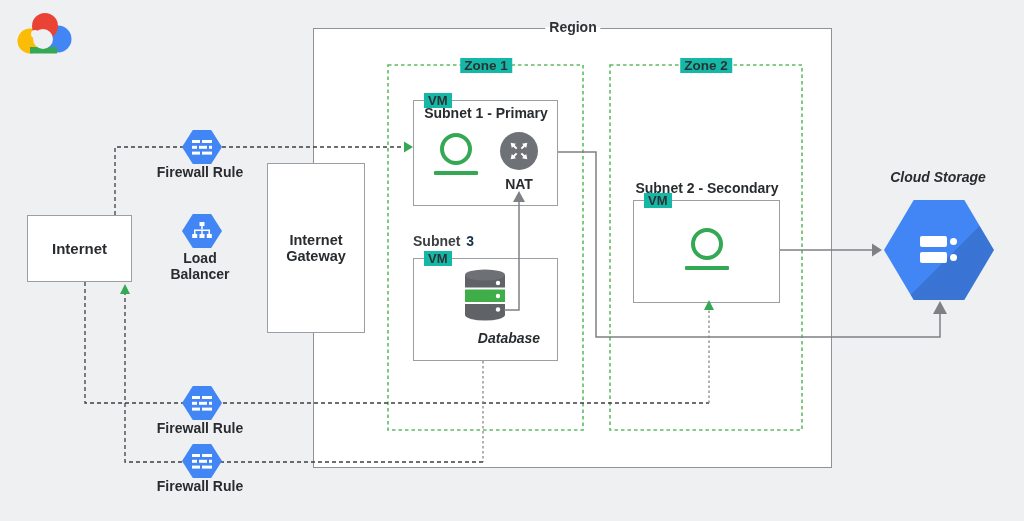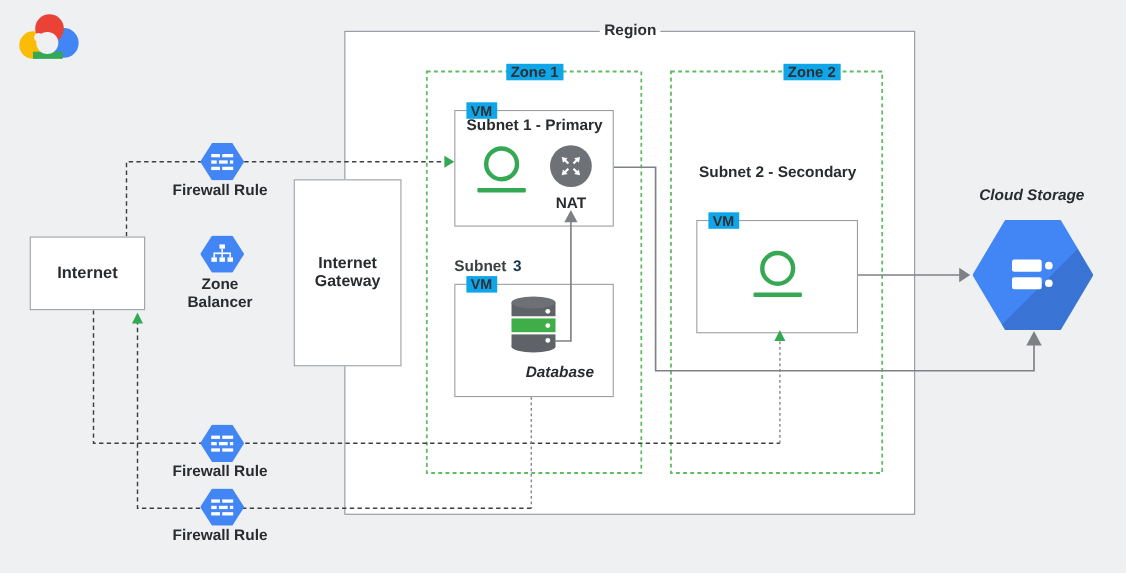--- a/index.html
+++ b/index.html
@@ -13,21 +13,21 @@
   .abs { position:absolute; }
   .region {
     position:absolute; left:313px; top:28px; width:519px; height:440px;
     background:#ffffff; border:1.5px solid #8f9399; z-index:1;
   }
   svg.layer { position:absolute; left:0; top:0; width:1024px; height:521px; pointer-events:none; }
   #lines-bg { z-index:3; }
   #lines-fg { z-index:6; }
   .node { position:absolute; background:#ffffff; border:1.5px solid #9b9fa4; z-index:4; }
   .chip {
-    position:absolute; z-index:5; background:#0ea5e9; padding:0 4px;
+    position:absolute; z-index:5; background:#14b8a6; padding:0 4px;
     font-size:13px; font-weight:600; color:#2e3134; line-height:15px;
   }
   .lbl { position:absolute; z-index:5; font-weight:600; color:#292c2f; text-align:center; }
   .hex {
     position:absolute; z-index:5; background:#4285f4;
     clip-path:polygon(27% 0%, 73% 0%, 100% 50%, 73% 100%, 27% 100%, 0% 50%);
     display:flex; align-items:center; justify-content:center;
   }
   .hex-sm { width:40px; height:34px; }
   .storage-hex { width:110px; height:100px; }
@@ -76,28 +76,28 @@
 
   <path d="M483,361 V462" fill="none" stroke="#87898c" stroke-width="1.3" stroke-dasharray="2.5,2.5"></path>
   <path d="M483,462 H125 V290" fill="none" stroke="#3c3f42" stroke-width="1.3" stroke-dasharray="4,3"></path>
 
   <path d="M558,152 H596 V337 H940 V303" fill="none" stroke="#7e8184" stroke-width="1.5"></path>
 
   <path d="M780,250 H874" fill="none" stroke="#7e8184" stroke-width="1.5"></path>
 </svg>
 
 <div class="chip" style="left:486px; top:58px; transform:translateX(-50%); font-size:13.5px;">Zone 1</div>
-<div class="chip" style="left:706px; top:58px; transform:translateX(-50%); font-size:13.5px;margin-left:32px;">Zone 2</div>
+<div class="chip" style="left:706px; top:58px; transform:translateX(-50%); font-size:13.5px;">Zone 2</div>
 
 <div class="lbl" style="left:486px; top:79px; transform:translateX(-50%); font-size:14px; font-weight:700; z-index:5;margin-top:26px;">Subnet 1 - Primary</div>
 <div class="lbl" style="left:413px; top:233px; text-align:left; font-size:14px; font-weight:700; z-index:5;">
   <span style="color:#3c4043;margin-top:40px;">Subnet</span>
   <span style="color:#16324f; margin-left:2px;">3</span>
 </div>
-<div class="lbl" style="left:707px; top:148px; transform:translateX(-50%); font-size:14px; font-weight:700; z-index:5;">Subnet 2 - Secondary</div>
+<div class="lbl" style="left:707px; top:180px; transform:translateX(-50%); font-size:14px; font-weight:700; z-index:5;">Subnet 2 - Secondary</div>
 
 <div class="node" style="left:413px; top:100px; width:145px; height:106px;"></div>
 <div class="chip" style="left:424px; top:93px;">VM</div>
 <div class="vm-icon" style="left:434px; top:133px;">
   <div class="vm-ring"></div>
     <div class="vm-bar"></div>
 </div>
 <div class="nat-circle" style="left:500px; top:132px;">
   <svg width="24" height="24" viewBox="0 0 36 36">
     <g stroke="#ffffff" stroke-width="3" stroke-linecap="butt">
@@ -168,21 +168,21 @@
       <rect x="3" y="7.5" width="16" height="1.5"></rect>
       <rect x="3" y="9" width="1.5" height="3"></rect>
         <rect x="10.25" y="9" width="1.5" height="3"></rect>
         <rect x="17.5" y="9" width="1.5" height="3"></rect>
       <rect x="1.2" y="12" width="5" height="4"></rect>
         <rect x="8.5" y="12" width="5" height="4"></rect>
         <rect x="15.8" y="12" width="5" height="4"></rect>
     </g>
   </svg>
 </div>
-<div class="lbl" style="left:200px; top:250px; transform:translateX(-50%); font-size:14px; width:90px;">Zone Balancer</div>
+<div class="lbl" style="left:200px; top:250px; transform:translateX(-50%); font-size:14px; width:90px;">Load Balancer</div>
 
 <div class="hex hex-sm" style="left:182px; top:386px;">
   <svg width="22" height="17" viewBox="0 0 22 17" fill="#ffffff">
     <rect x="1" y="1" width="8" height="3"></rect>
       <rect x="11" y="1" width="10" height="3"></rect>
     <rect x="1" y="6.8" width="5" height="3"></rect>
       <rect x="8" y="6.8" width="8" height="3"></rect>
       <rect x="18" y="6.8" width="3" height="3"></rect>
     <rect x="1" y="12.6" width="8" height="3"></rect>
       <rect x="11" y="12.6" width="10" height="3"></rect>

